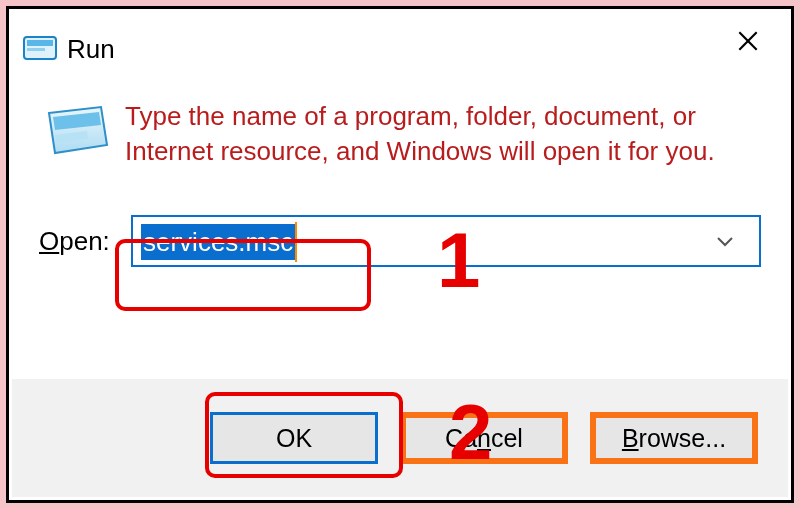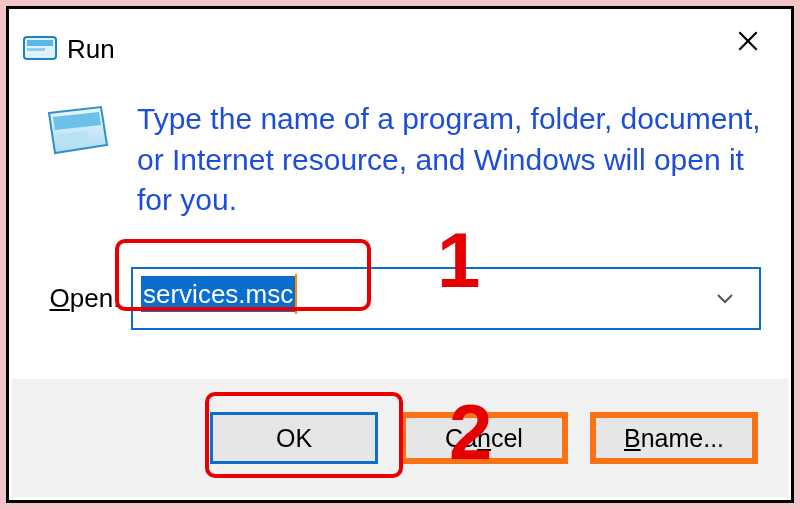--- a/index.html
+++ b/index.html
@@ -47,41 +47,39 @@
   .body-area {
     padding: 26px 30px 0 30px;
     display: flex;
   }
   .big-icon {
     width: 86px;
     flex: 0 0 86px;
     padding-top: 6px;
   }
   .desc {
-    font-size: 30px;
+    font-size: 26px;
     line-height: 1.35;
-    color: #1d4ed8;
-    margin-left: 12px;
+    color: #b91c1c;
   }
   .open-row {
     display: flex;
     align-items: center;
     padding: 0 30px;
     margin-top: 46px;
     position: relative;
   }
   .open-label {
     font-size: 26px;
     width: 92px;
-    text-align: center;
   }
   .open-label .ul { text-decoration: underline; }
   .combo {
     flex: 1;
-    height: 63px;
+    height: 52px;
     border: 2px solid #0a6ecf;
     background: #fff;
     display: flex;
     align-items: center;
     padding: 0 21px;
     position: relative;
   }
   .combo-input {
     border: none;
     outline: none;
@@ -219,21 +217,21 @@
   </div>
 
   <div class="button-bar">
     <div class="btn default">
       <span>OK</span>
     </div>
     <div class="btn">
       <span><span>Ca</span><span class="ul">n</span><span>cel</span></span>
     </div>
     <div class="btn">
-      <span><span class="ul">B</span><span>name...</span></span>
+      <span><span class="ul">B</span><span>rowse...</span></span>
     </div>
   </div>
 
   <div class="anno-rect" style="left:106px; top:230px; width:256px; height:72px;"></div>
   <div class="anno-num" style="left:428px; top:206px;">1</div>
   <div class="anno-rect" style="left:196px; top:383px; width:198px; height:86px;"></div>
   <div class="anno-num" style="left:440px; top:378px;">2</div>
 
 </div>
 

